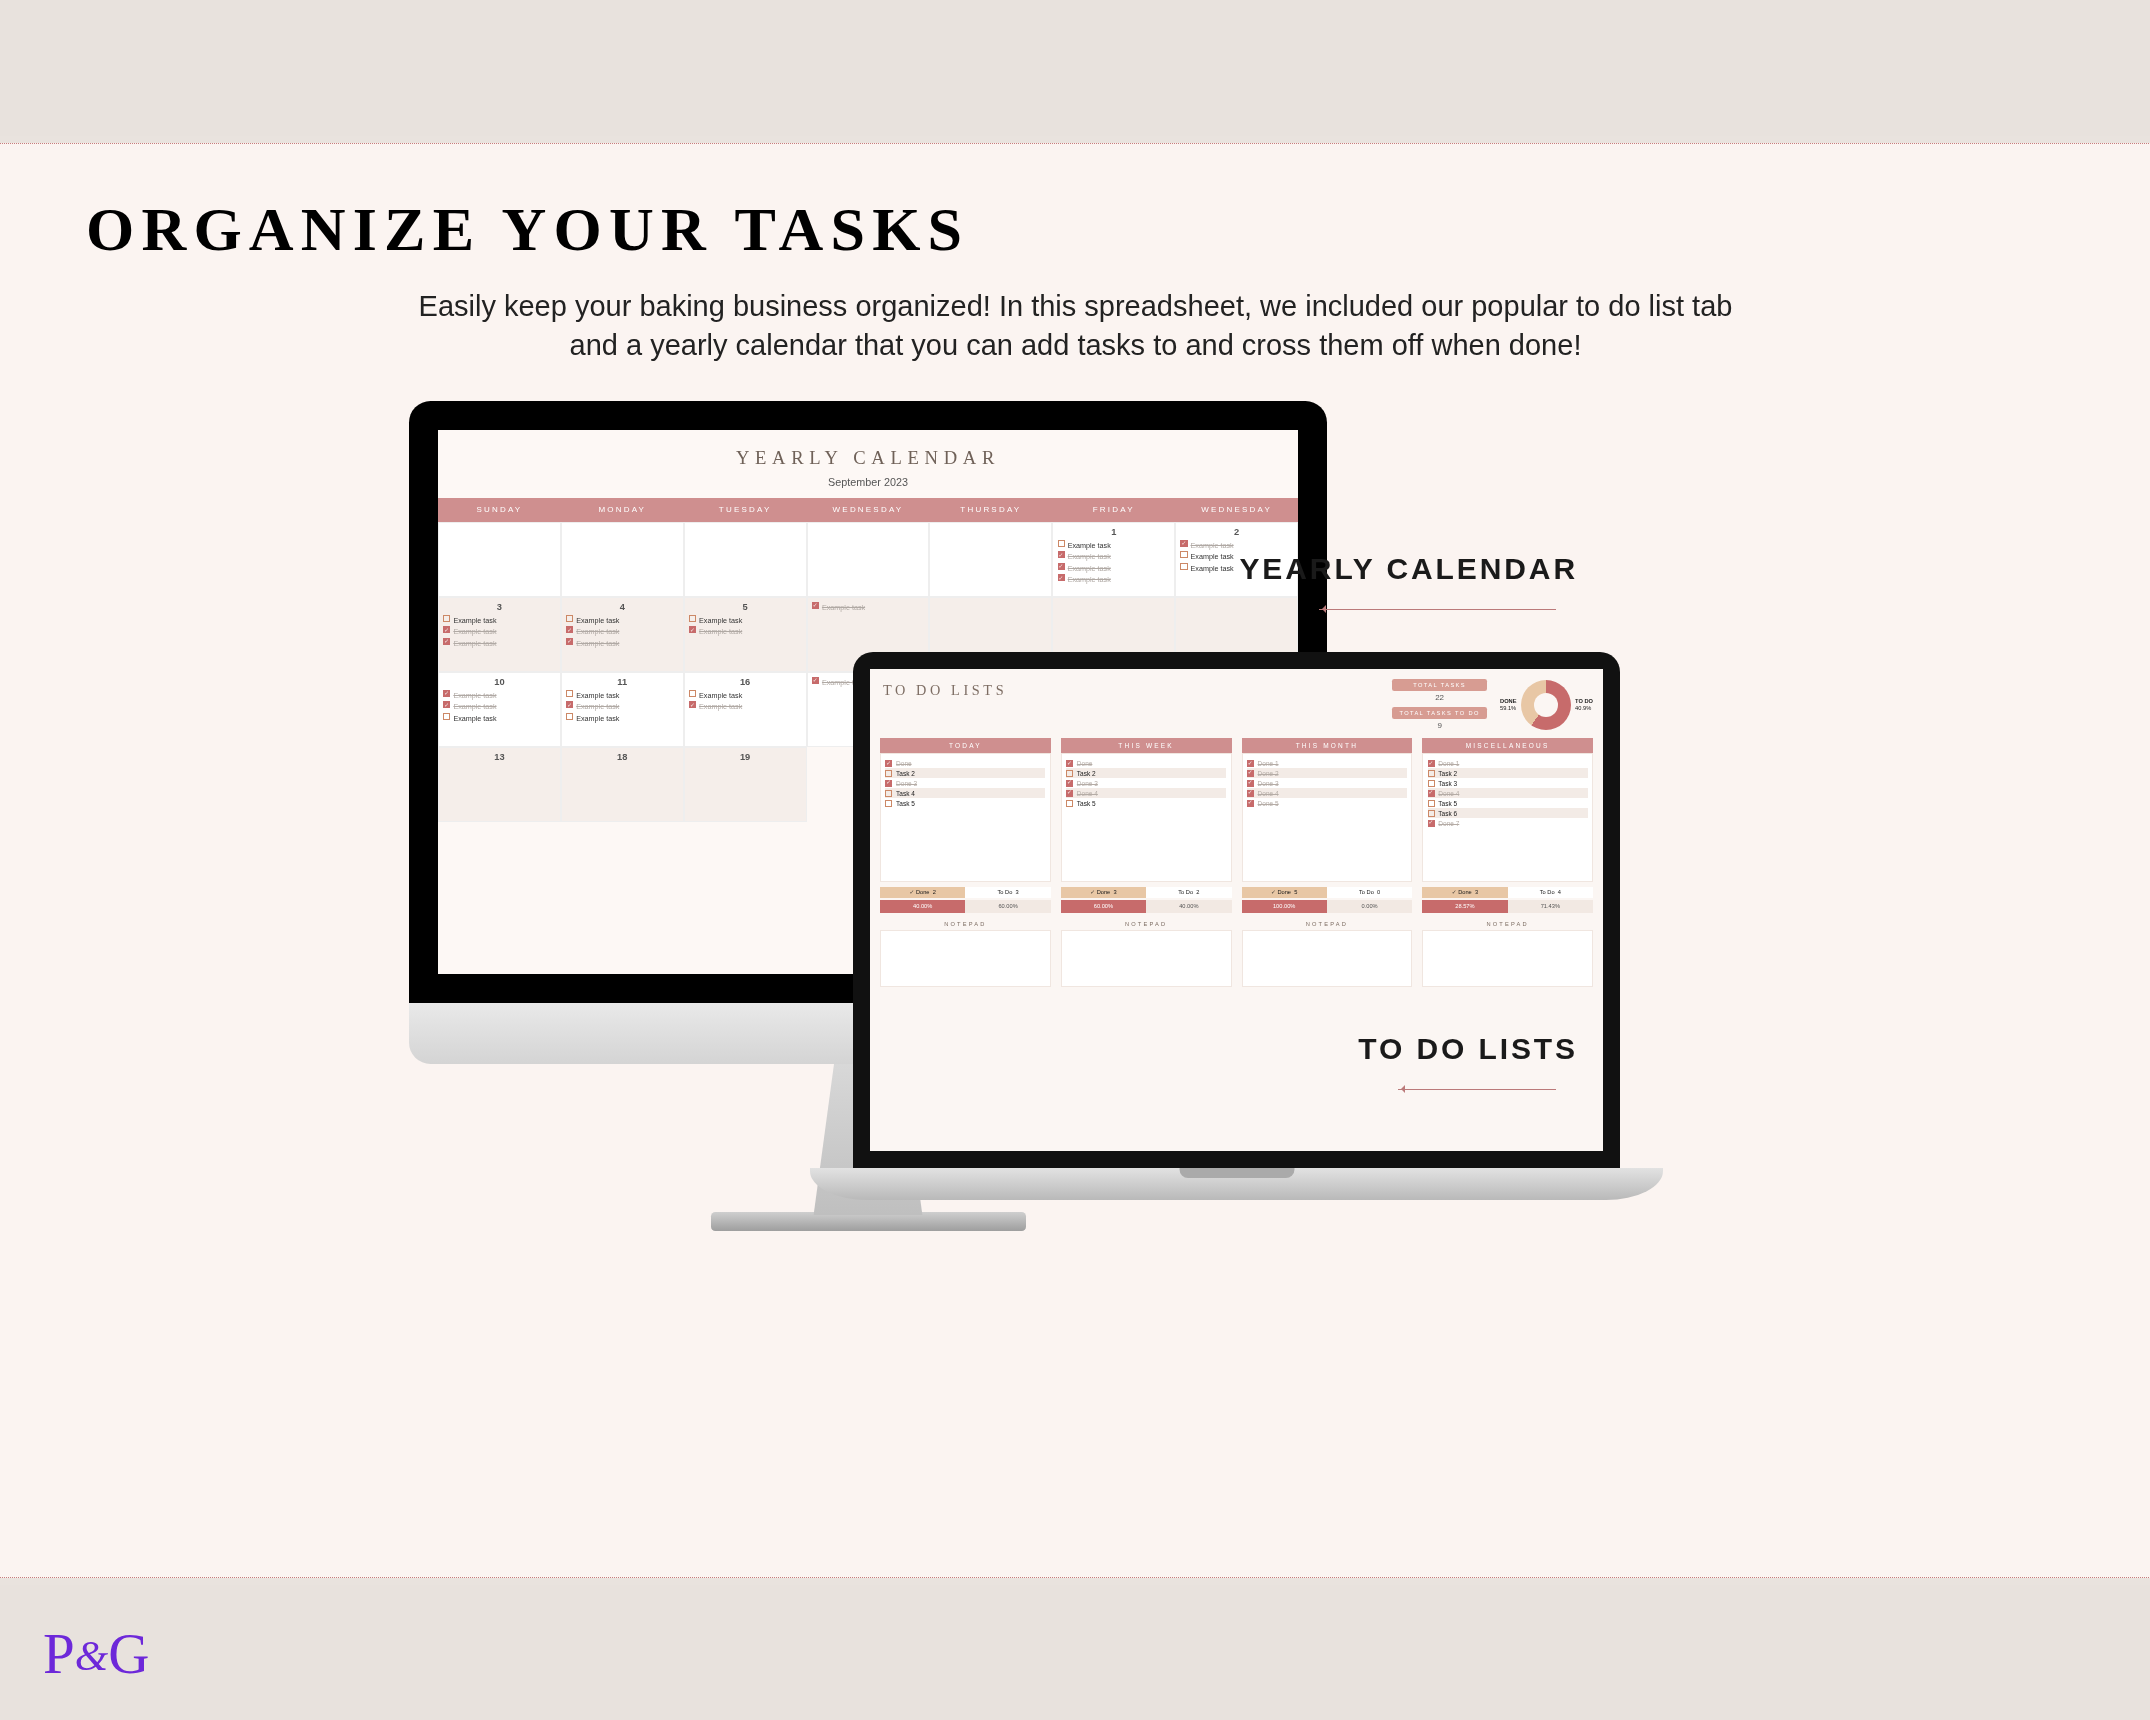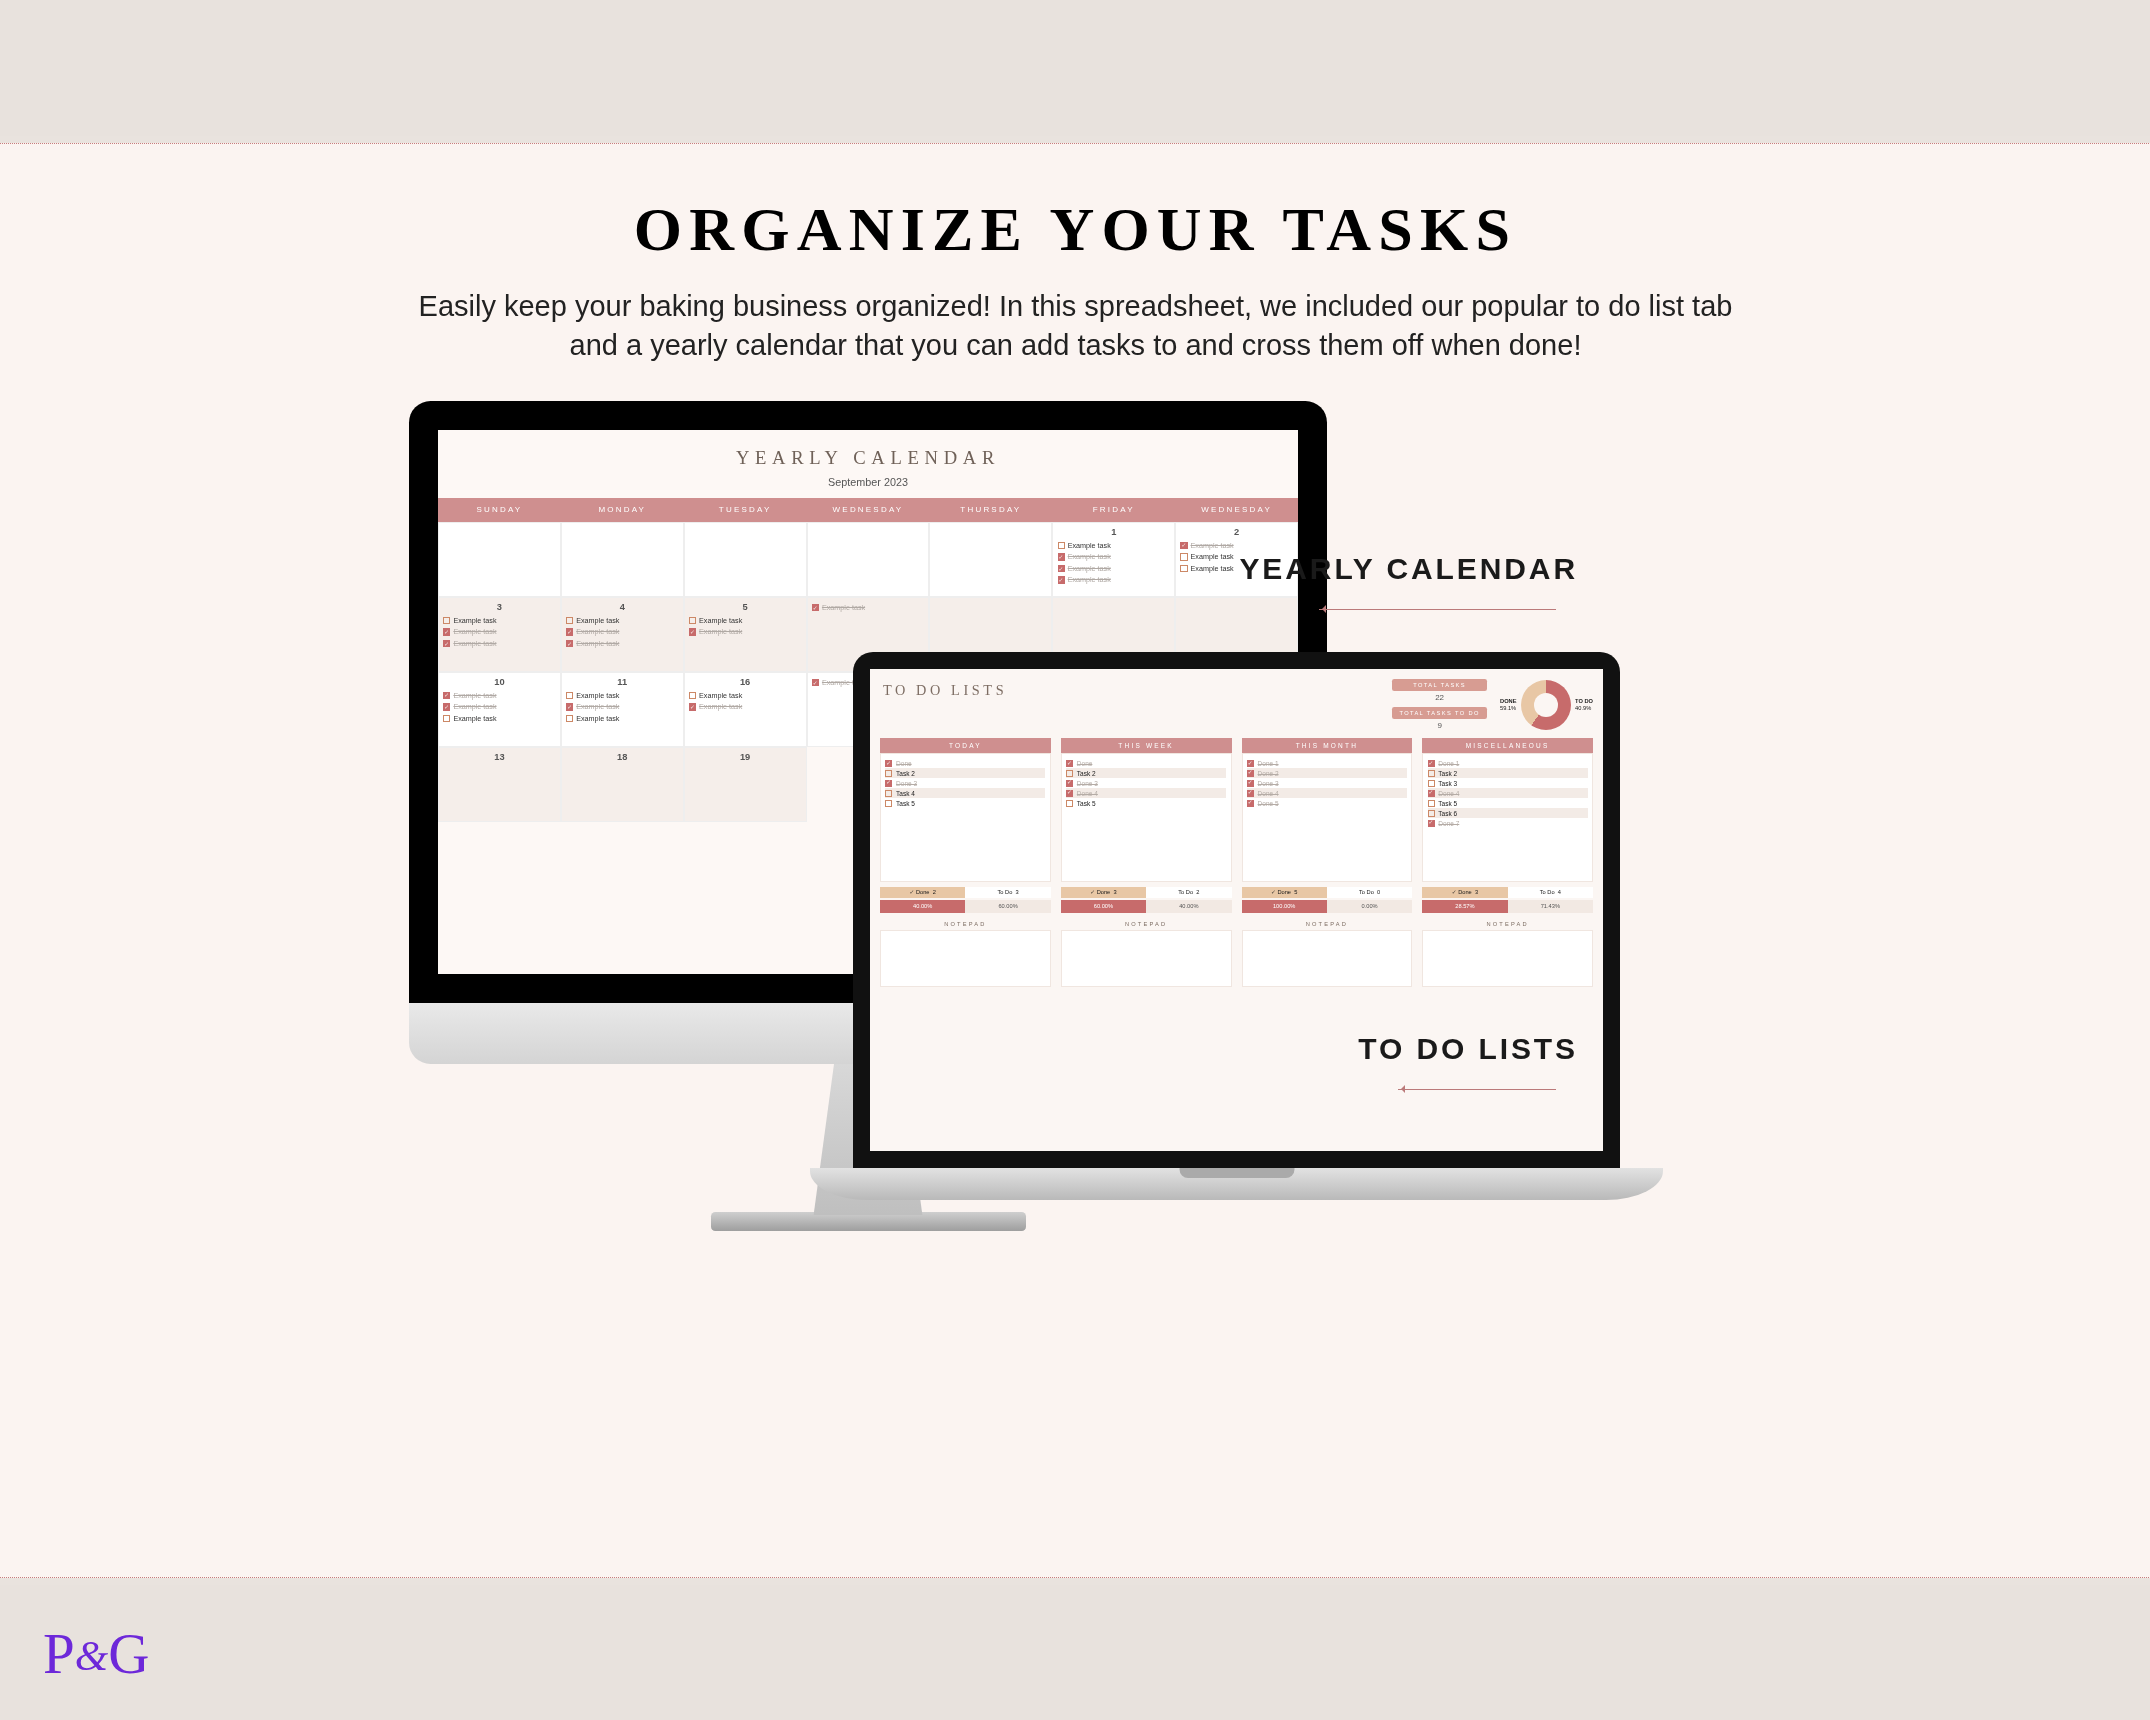--- a/index.html
+++ b/index.html
@@ -21,21 +21,21 @@
     top: 143px; left:0; right:0; bottom:143px;
     background: #fbf4f1;
     border-top: 1.4px dotted #c87d7d;
     border-bottom: 1.4px dotted #c87d7d;
     padding: 50px 86px;
   }
   .headline {
     font-size: 62px;
     letter-spacing: 7.2px;
     font-weight: 700;
-    text-align: center;
+    text-align: left;
     font-family: Georgia, "Times New Roman", serif;
     color: #000;
     margin-bottom: 21.5px;
   }
   .subhead {
     font-size: 29px;
     line-height: 1.35;
     text-align: center;
     max-width: 1362px;
     margin: 0 auto 29px;
@@ -94,21 +94,21 @@
   .pill-date { background:#fff; border:0.7px solid #ddd; }
   .jump-link { text-decoration:underline; color:#888; font-size:9.3px; }
   .cal-title { text-align:center; font-size:18.6px; letter-spacing:5.7px; color:#6f6158; margin:17px 0 7.2px; font-family: Georgia, serif; }
   .cal-month { text-align:center; font-size:10.8px; margin-bottom:10px; }
   .cal-head { display:grid; grid-template-columns: repeat(7,1fr); background:#cf8f8f; color:#fff; }
   .cal-head div { padding:7.2px 4.3px; text-align:center; font-size:8px; letter-spacing:2.2px; }
   .cal-grid { display:grid; grid-template-columns: repeat(7,1fr); }
   .cal-cell { border:0.7px solid #eee; min-height:75px; padding:4.3px 4.3px; background:#fff; position:relative; }
   .cal-cell.alt { background:#f5eeea; }
   .daynum { text-align:center; font-weight:600; font-size:9.3px; margin-bottom:2.9px;}
-  .task { display:flex; align-items:center; gap:2.9px; font-size:7.2px; color:#333; line-height:1.6; overflow:hidden; text-overflow:ellipsis; white-space:nowrap;}
+  .task { display:flex; align-items:flex-start; gap:2.9px; font-size:7.2px; color:#333; line-height:1.6; overflow:hidden; text-overflow:ellipsis; white-space:nowrap;}
   .task.done { color:#b0a9a4; }
   .task.done span { text-decoration:line-through; }
   .cb { width:7.2px;height:7.2px;border:0.7px solid #c86;flex-shrink:0;}
   .cb.chk { background:#c76b6b; border-color:#c76b6b; position:relative;}
   .cb.chk::after { content:"✓"; color:#fff; font-size:5.7px; position:absolute; top:-1.4px; left:0;}
   
   .laptop {
     position:absolute;
     top: 258px; left: 444px;
     width: 767px;

